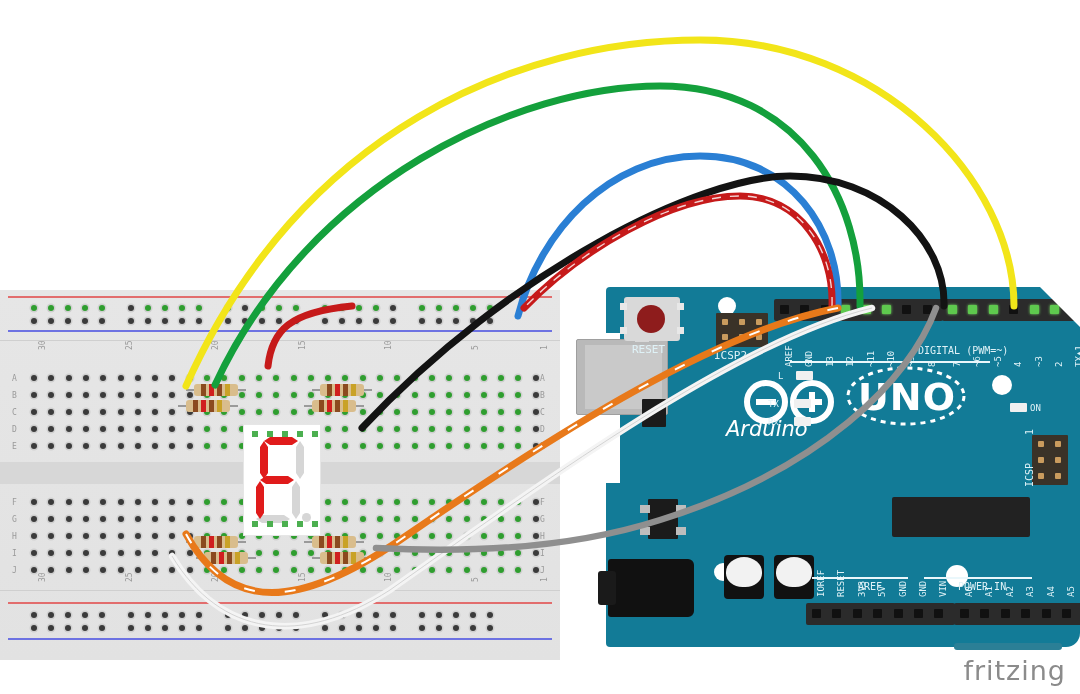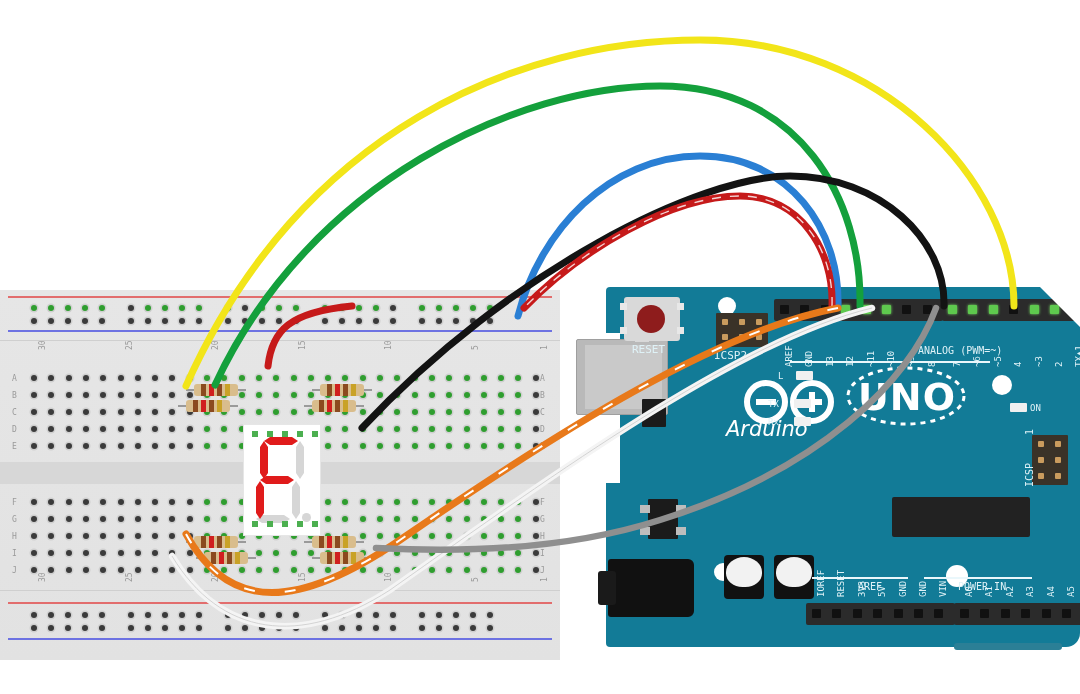--- a/index.html
+++ b/index.html
@@ -699,21 +699,21 @@
         <div class="silk rot" style="left: 50.8px; top: -6px; font-size: 9px;">A2</div>
         <div class="hdr-pin" style="left: 67.2px; top: 6px;"></div>
         <div class="silk rot" style="left: 71.2px; top: -6px; font-size: 9px;">A3</div>
         <div class="hdr-pin" style="left: 87.6px; top: 6px;"></div>
         <div class="silk rot" style="left: 91.6px; top: -6px; font-size: 9px;">A4</div>
         <div class="hdr-pin" style="left: 108px; top: 6px;"></div>
         <div class="silk rot" style="left: 112px; top: -6px; font-size: 9px;">A5</div>
       </div>
 
     <div class="silk-line" style="left:184px;top:74px;width:200px"></div>
-    <div class="silk" style="left:312px;top:58px;font-size:10px">ANALOG  (PWM=~)</div>
+    <div class="silk" style="left:312px;top:58px;font-size:10px">DIGITAL  (PWM=~)</div>
     <div class="silk-line" style="left:206px;top:290px;width:96px"></div>
     <div class="silk" style="left:252px;top:294px;font-size:10px">AREF</div>
     <div class="silk-line" style="left:318px;top:290px;width:108px"></div>
     <div class="silk" style="left:352px;top:294px;font-size:10px">POWER IN</div>
 
     <div class="ard-pcb-corner"></div>
   </div>
 
   <div id="resistors">
       <div class="resistor" style="left: 186px; top: 384px;">
@@ -838,14 +838,15 @@
     <path fill="none" stroke="#e8791a" stroke-width="7" stroke-linecap="round" d="M838,308 C720,330 560,430 400,540 C300,608 230,614 186,534"></path>
     <path fill="none" stroke="#ffffff" stroke-width="2" stroke-dasharray="11 30" d="M838,308 C720,330 560,430 400,540 C300,608 230,614 186,534"></path>
 
     <path fill="none" stroke="#f4f4f4" stroke-width="6.5" stroke-linecap="round" d="M872,308 C740,340 560,470 390,590 C300,648 220,636 172,556"></path>
     <path fill="none" stroke="#cfcfcf" stroke-width="0.9" d="M872,308 C740,340 560,470 390,590 C300,648 220,636 172,556"></path>
 
     <path fill="none" stroke="#8f8f8f" stroke-width="6.5" stroke-linecap="round" d="M936,308 C910,380 820,470 660,520 C560,552 450,552 376,548"></path>
   </svg>
 
   <div id="fritzing-bar"></div>
+  <div id="fritzing-logo">fritzing</div>
 
 </div>
 
 </body></html>

